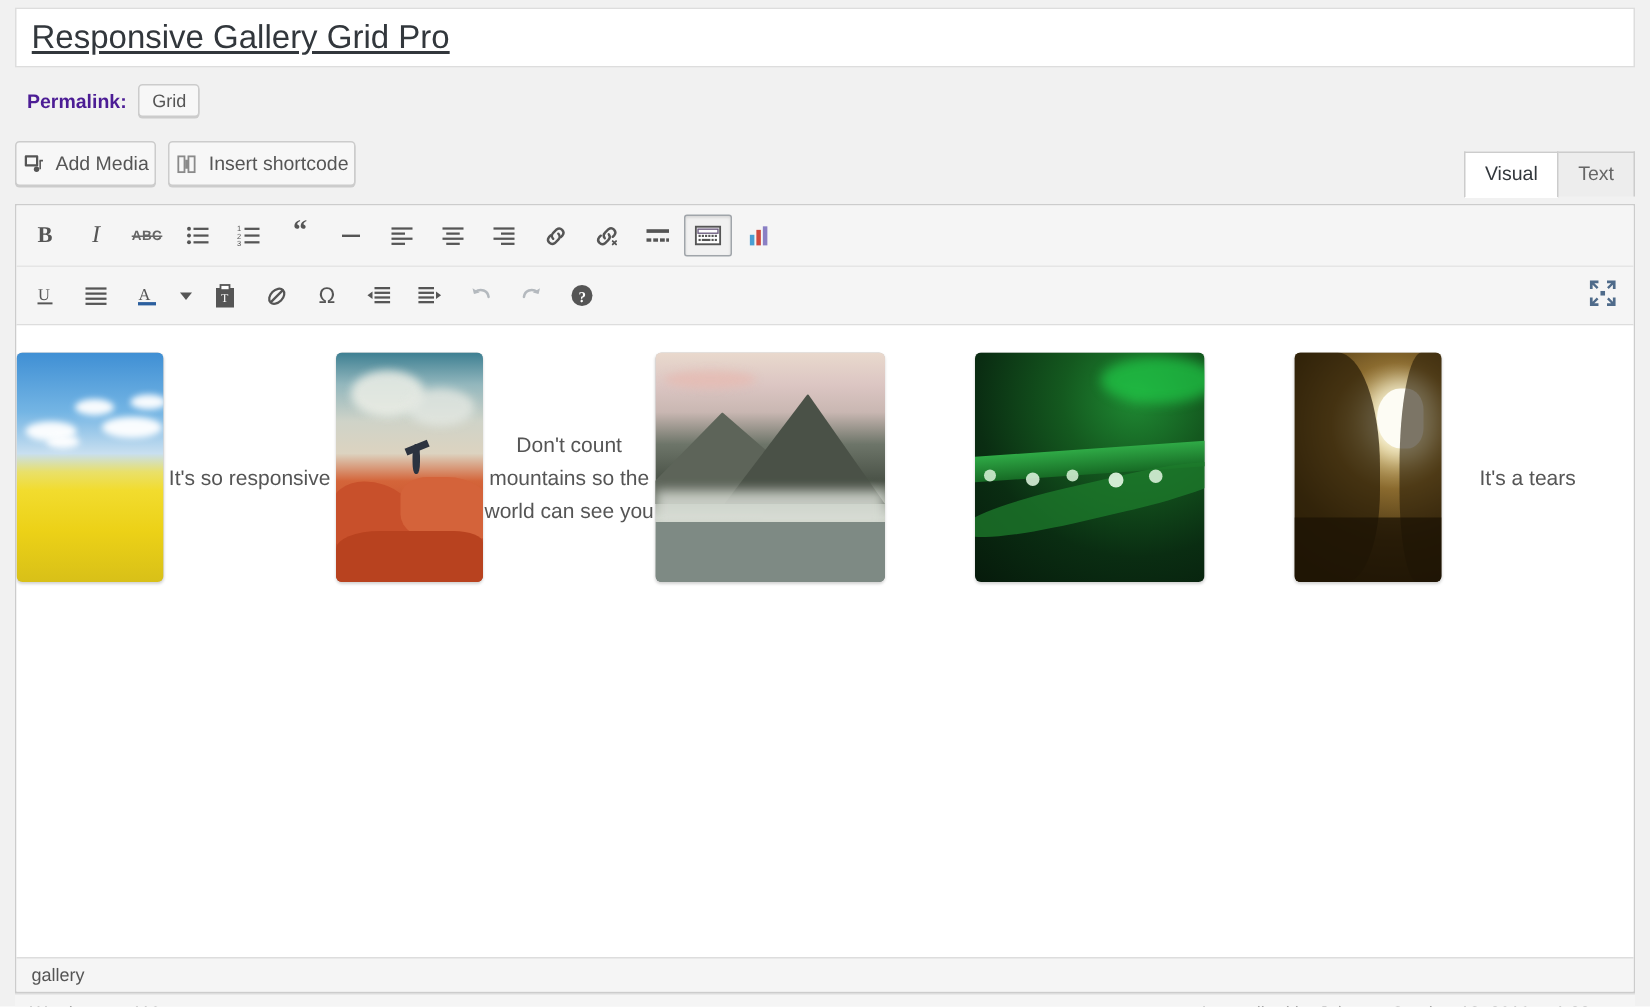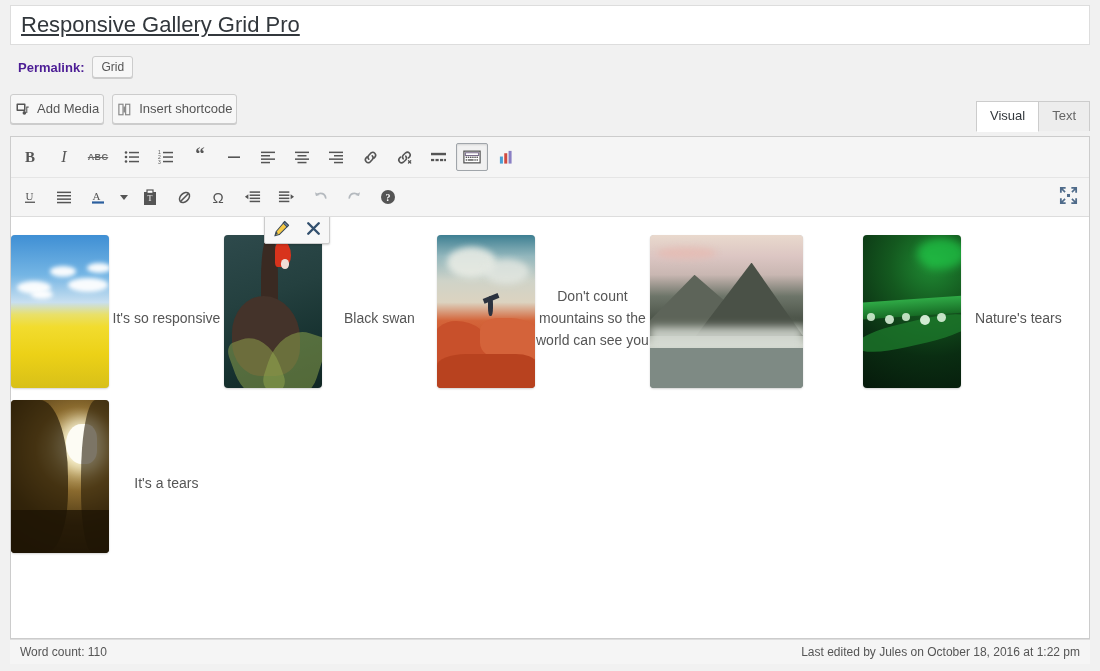--- a/index.html
+++ b/index.html
@@ -375,47 +375,20 @@
               <div class="cl" style="left:6%;top:30%;width:34px;height:13px;"></div>
               <div class="cl" style="left:40%;top:20%;width:26px;height:11px;"></div>
               <div class="cl" style="left:58%;top:28%;width:40px;height:14px;"></div>
               <div class="cl" style="left:20%;top:36%;width:22px;height:9px;"></div>
               <div class="cl" style="left:78%;top:18%;width:24px;height:10px;"></div>
             </div>
           </div>
           <div class="cap">It's so responsive</div>
         </div>
 
-        <div class="cell">
-          <div class="thumb">
-            <div class="art art-swan">
-              <div class="shape" style="left:38%;top:0;width:17%;height:62%;background:#3a2a22;border-radius:46% 46% 30% 30%;"></div>
-              <div class="shape" style="left:8%;top:40%;width:70%;height:52%;background:#44332a;border-radius:52% 60% 40% 48%;"></div>
-              <div class="shape" style="left:52%;top:4%;width:16%;height:17%;background:#d8331c;border-radius:40% 60% 50% 20%;"></div>
-              <div class="shape" style="left:58%;top:16%;width:8%;height:6%;background:#f0ded6;border-radius:50%;"></div>
-              <div class="shape" style="left:46%;top:62%;width:52%;height:44%;background:#8aa14a;opacity:.55;border-radius:60% 10% 40% 20%;transform:rotate(18deg);"></div>
-              <div class="shape" style="left:10%;top:66%;width:46%;height:40%;background:#93a84e;opacity:.5;border-radius:20% 60% 20% 50%;transform:rotate(-20deg);"></div>
-            </div>
-          </div>
-          <div class="imgbar">
-            <div class="ib">
-              <svg width="17" height="17" viewBox="0 0 18 18">
-                  <path d="M12.4 1.6 L16.4 5.6 L6.6 15.4 L2 16.8 L3.4 12.2 Z" fill="#f6c945" stroke="#3a4a5a" stroke-width="1.1" stroke-linejoin="round"></path>
-                  <path d="M12.4 1.6 L16.4 5.6 L14.8 7.2 L10.8 3.2 Z" fill="#6f87a8" stroke="#3a4a5a" stroke-width="1.1"></path>
-                  <path d="M2 16.8 L3.4 12.2 L5.2 14 Z" fill="#3a4a5a"></path>
-                </svg>
-            </div>
-            <div class="ib">
-              <svg width="15" height="15" viewBox="0 0 16 16">
-                  <path d="M2.4 2.4 L13.6 13.6 M13.6 2.4 L2.4 13.6" stroke="#33506e" stroke-width="2.6" stroke-linecap="round"></path>
-                </svg>
-            </div>
-          </div>
-          <div class="cap">Black swan</div>
-        </div>
 
         <div class="cell">
           <div class="thumb">
             <div class="art art-canyon">
               <div class="shape" style="left:10%;top:8%;width:50%;height:20%;background:#eceee6;border-radius:50%;filter:blur(3px);opacity:.85;"></div>
               <div class="shape" style="left:48%;top:16%;width:46%;height:16%;background:#e4e8e2;border-radius:50%;filter:blur(3px);opacity:.8;"></div>
               <div class="shape" style="left:52%;top:40%;width:5%;height:13%;background:#2c3340;border-radius:40%;"></div>
               <div class="shape" style="left:47%;top:40%;width:16%;height:3%;background:#2c3340;transform:rotate(-22deg);"></div>
               <div class="shape" style="left:-4%;top:56%;width:58%;height:30%;background:#c8502b;border-radius:40% 60% 20% 30%;"></div>
               <div class="shape" style="left:44%;top:54%;width:62%;height:28%;background:#d4633a;border-radius:30% 50% 20% 40%;"></div>
@@ -443,38 +416,40 @@
               <div class="shape" style="left:-6%;top:42%;width:115%;height:11%;background:linear-gradient(#2faa46,#176b25);transform:rotate(-4deg);"></div>
               <div class="shape" style="left:-6%;top:56%;width:118%;height:16%;background:#1d7c2c;opacity:.75;transform:rotate(-13deg);border-radius:40%;"></div>
               <div class="shape" style="left:55%;top:2%;width:50%;height:20%;background:#21d04a;opacity:.65;border-radius:50%;filter:blur(4px);"></div>
               <div class="shape" style="left:4%;top:51%;width:8px;height:8px;background:#cfeccf;border-radius:50%;opacity:.9;"></div>
               <div class="shape" style="left:22%;top:52%;width:9px;height:9px;background:#d8f0d8;border-radius:50%;opacity:.9;"></div>
               <div class="shape" style="left:40%;top:51%;width:8px;height:8px;background:#cfeccf;border-radius:50%;opacity:.9;"></div>
               <div class="shape" style="left:58%;top:52%;width:10px;height:10px;background:#e2f5e2;border-radius:50%;opacity:.92;"></div>
               <div class="shape" style="left:76%;top:51%;width:9px;height:9px;background:#d8f0d8;border-radius:50%;opacity:.9;"></div>
             </div>
           </div>
-          <div class="cap">Nature's tears</div>
         </div>
 
         <div class="cell">
           <div class="thumb">
             <div class="art art-cave">
               <div class="shape" style="left:56%;top:16%;width:32%;height:26%;background:#fdfcf4;border-radius:58% 42% 40% 60%;box-shadow:0 0 14px 6px rgba(255,255,235,.7);"></div>
               <div class="shape" style="left:0;top:0;width:58%;height:100%;background:#2a1d07;border-radius:0 50% 40% 0;opacity:.72;"></div>
               <div class="shape" style="left:72%;top:0;width:30%;height:100%;background:#261a06;border-radius:50% 0 0 40%;opacity:.6;"></div>
               <div class="shape" style="left:0;top:72%;width:100%;height:30%;background:#1c1304;opacity:.75;"></div>
             </div>
           </div>
           <div class="cap">It's a tears</div>
         </div>
 
       </div>
     </div>
 
+    <div class="pathbar">
+      <span>gallery</span>
+    </div>
   </div>
 
   <div class="wordbar">
     <span>Word count: 110</span>
     <span>Last edited by Jules on October 18, 2016 at 1:22 pm</span>
   </div>
 
 </div>
 
 </body></html>

